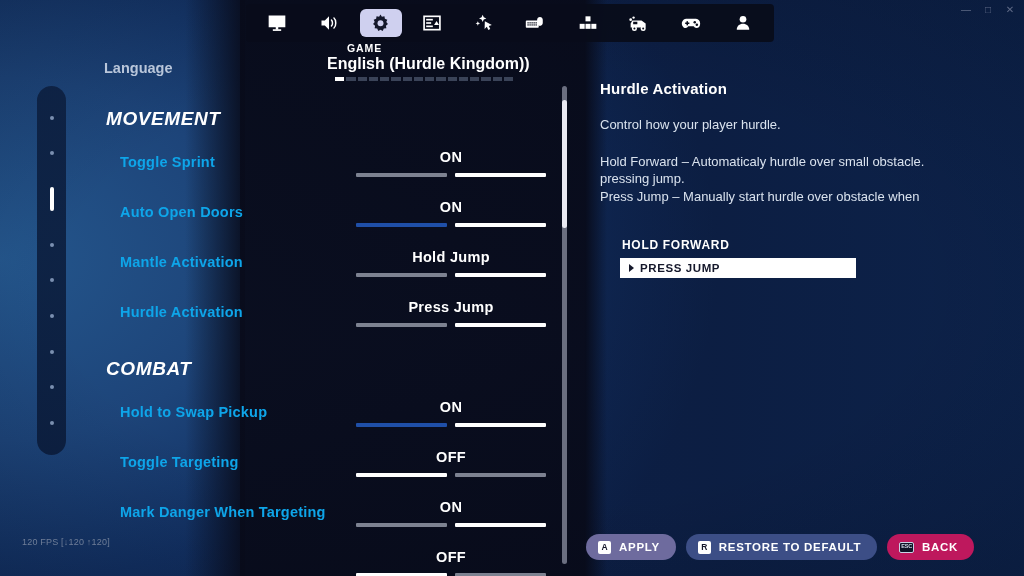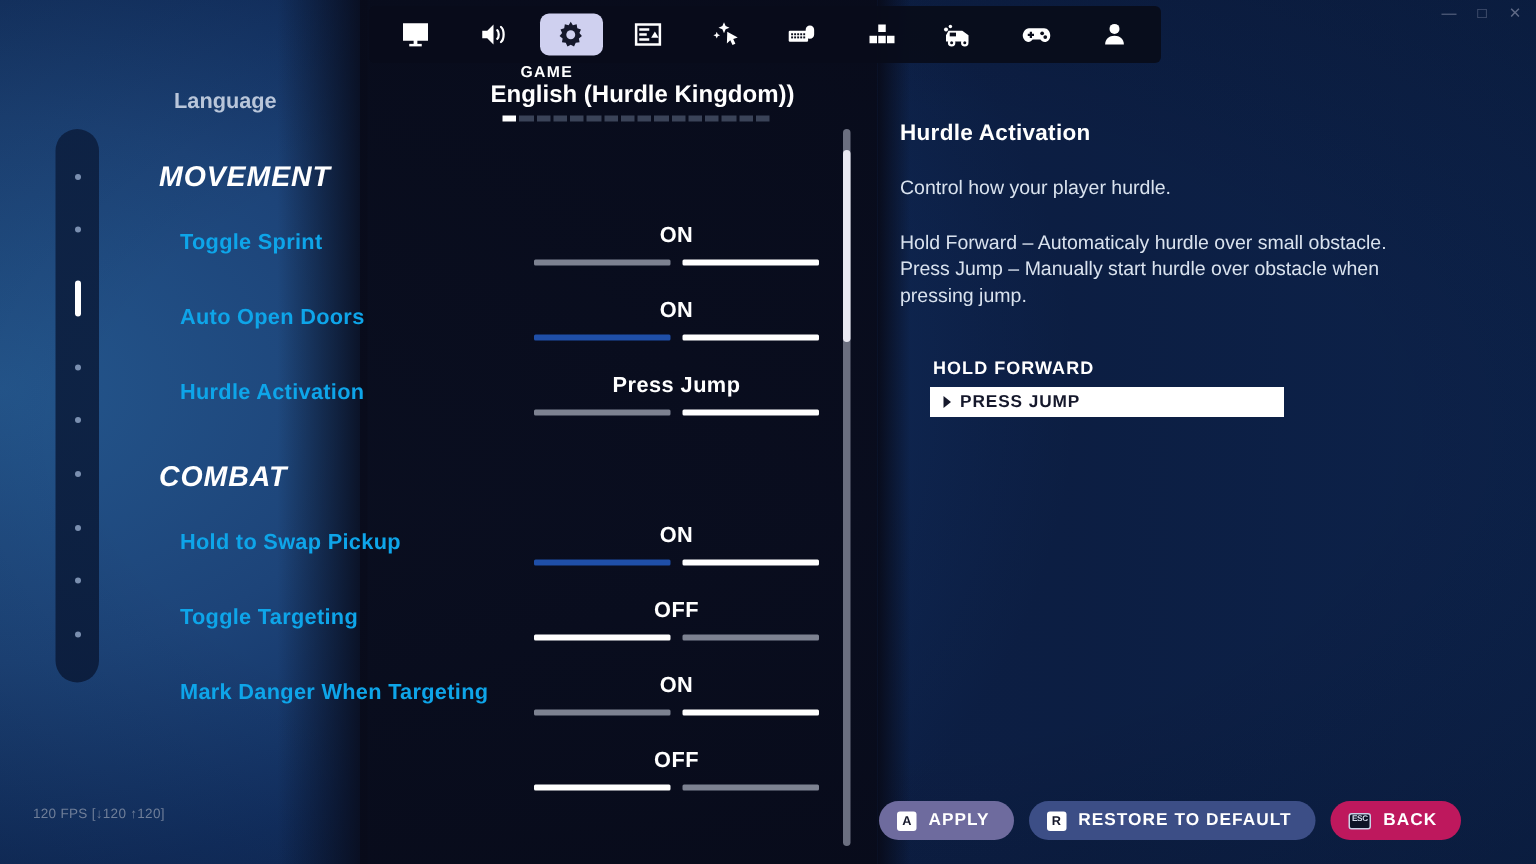--- a/index.html
+++ b/index.html
@@ -140,21 +140,21 @@
   .section-head span {
     font-size: 19px; font-weight: bold; font-style: italic;
     color: #ffffff;
     letter-spacing: .6px;
     padding-left: 2px;
   }
 
   
   .lang-row { position: relative; height: 46px; }
   .lang-label {
-    position: absolute; left: 12px; top: 12px;
+    position: absolute; left: 0; top: 12px;
     font-size: 14.5px; font-weight: bold; color: #b9c6da;
   }
   .lang-ctrl { position: absolute; left: 231px; top: -6px; width: 200px; }
   .lang-kicker {
     font-size: 10.5px; font-weight: bold; color: #ffffff;
     letter-spacing: .9px; padding-left: 12px;
   }
   .lang-value {
     font-size: 16px; font-weight: bold; color: #ffffff;
     margin-top: 1px; white-space: nowrap;
@@ -424,20 +424,30 @@
           <div class="row-label">Auto Open Doors</div>
           <div class="row-ctrl">
             <div class="ctrl-value">ON</div>
             <div class="ctrl-bars">
               <div class="bar blue"></div>
               <div class="bar white"></div>
             </div>
           </div>
         </div>
         <div class="row">
+          <div class="row-label">Mantle Activation</div>
+          <div class="row-ctrl">
+            <div class="ctrl-value">Hold Jump</div>
+            <div class="ctrl-bars">
+              <div class="bar grey"></div>
+              <div class="bar white"></div>
+            </div>
+          </div>
+        </div>
+        <div class="row">
           <div class="row-label">Hurdle Activation</div>
           <div class="row-ctrl">
             <div class="ctrl-value">Press Jump</div>
             <div class="ctrl-bars">
               <div class="bar grey"></div>
               <div class="bar white"></div>
             </div>
           </div>
         </div>
         <div class="section-head">
@@ -487,22 +497,22 @@
 
   <div class="scroll-track">
     <div class="scroll-thumb"></div>
   </div>
 
   <div class="detail">
     <div class="detail-title">Hurdle Activation</div>
     <div class="detail-desc">Control how your player hurdle.</div>
     <div class="detail-lines">
       <p>Hold Forward – Automaticaly hurdle over small obstacle.</p>
+      <p>pressing jump.</p>
       <p>Press Jump – Manually start hurdle over obstacle when</p>
-      <p>pressing jump.</p>
     </div>
   </div>
 
   <div class="opt-list">
     <div class="opt-head">HOLD FORWARD</div>
     <div class="opt-item">
       <span class="caret"></span>
       <span class="lbl">PRESS JUMP</span>
     </div>
   </div>

